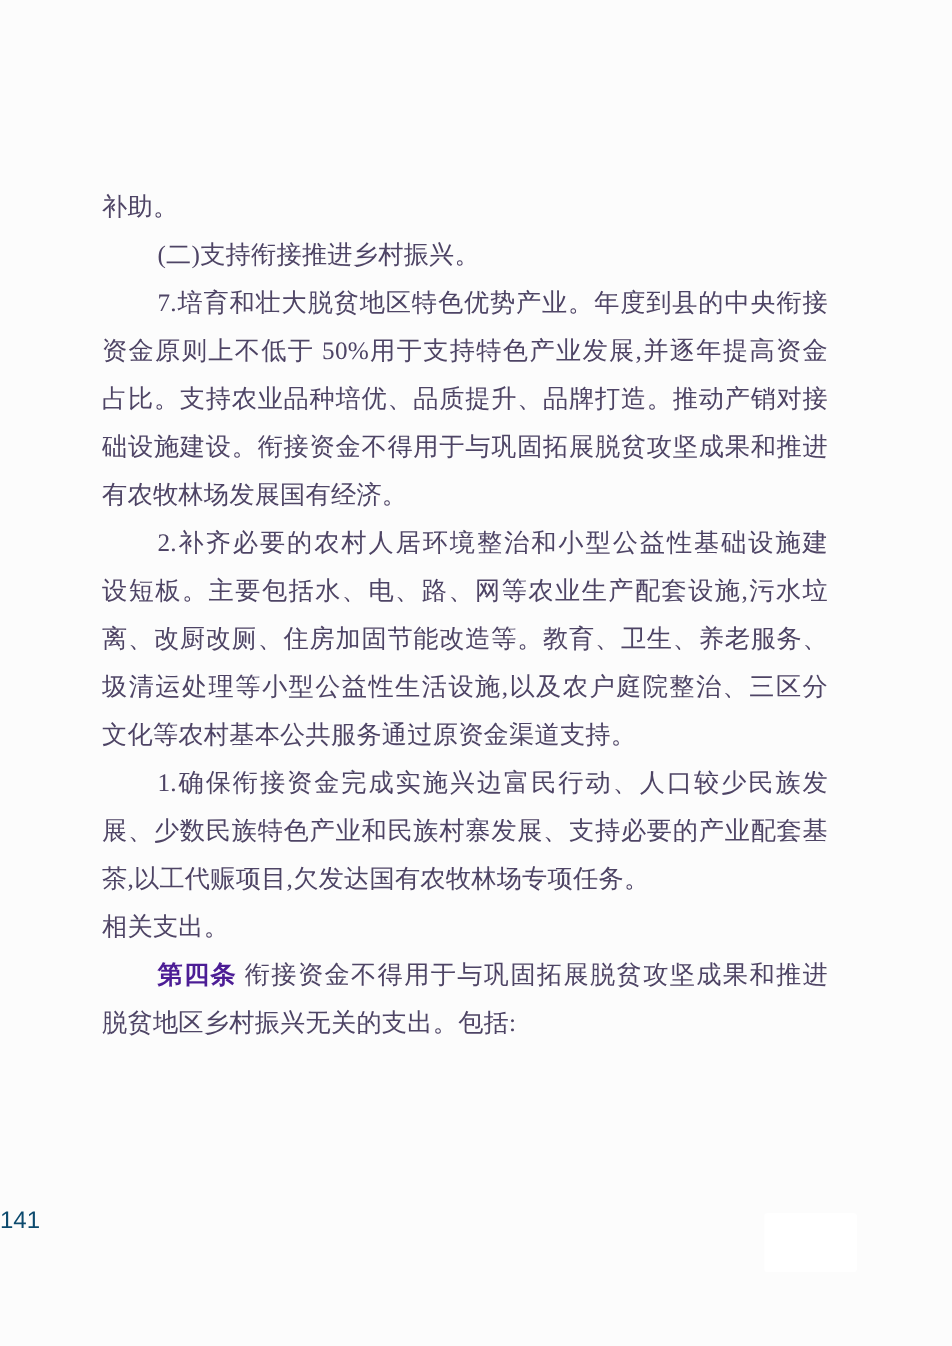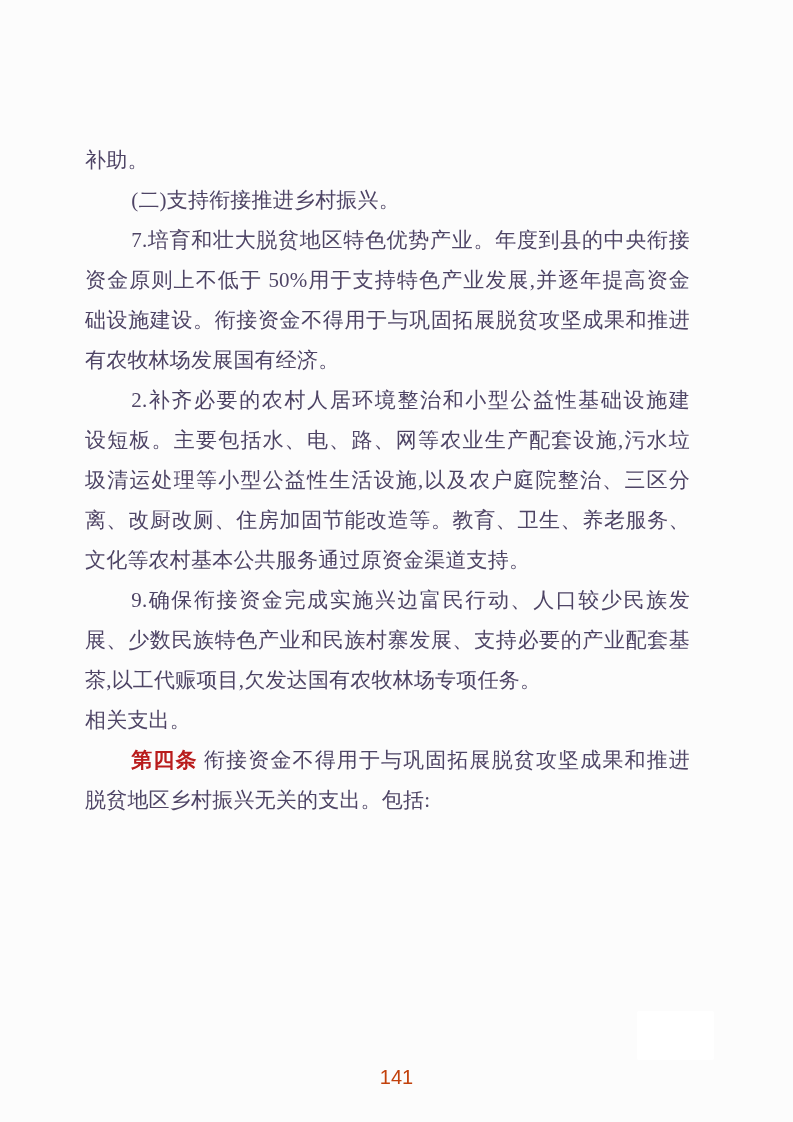--- a/index.html
+++ b/index.html
@@ -31,59 +31,60 @@
   }
   .line.justify {
     text-align: justify;
     text-align-last: justify;
   }
   .line.indent {
     text-indent: 2.2em;
   }
   .bold {
     font-weight: bold;
-    color: #b91c1c;
+    color: #4c1d95;
   }
   .artifact-box {
     position: absolute;
     left: 637px;
     top: 1011px;
     width: 77px;
     height: 49px;
     background: #ffffff;
     border-radius: 2px;
   }
   .page-number {
     position: absolute;
     left: 0;
-    top: 1066px;
+    top: 1006px;
     width: 100%;
-    text-align: center;
+    text-align: left;
     font-family: "Liberation Sans", sans-serif;
     font-size: 20px;
-    color: #c2410c;
+    color: #0c4a6e;
   }
 </style>
 </head>
 <body style="background: rgb(252, 252, 252);">
 
 <div class="page">
-  <div class="doc-body" style="color: rgb(78, 68, 101);">
+  <div class="doc-body" style="color: rgb(78, 68, 101); margin-top: 12px;">
       <div class="line">补助。</div>
       <div class="line indent">(二)支持衔接推进乡村振兴。</div>
       <div class="line indent justify">7.培育和壮大脱贫地区特色优势产业。年度到县的中央衔接</div>
       <div class="line justify">资金原则上不低于 50%用于支持特色产业发展,并逐年提高资金</div>
+      <div class="line justify">占比。支持农业品种培优、品质提升、品牌打造。推动产销对接</div>
       <div class="line justify">础设施建设。衔接资金不得用于与巩固拓展脱贫攻坚成果和推进</div>
       <div class="line">有农牧林场发展国有经济。</div>
       <div class="line indent justify">2.补齐必要的农村人居环境整治和小型公益性基础设施建</div>
       <div class="line justify">设短板。主要包括水、电、路、网等农业生产配套设施,污水垃</div>
+      <div class="line justify">离、改厨改厕、住房加固节能改造等。教育、卫生、养老服务、</div>
       <div class="line justify">圾清运处理等小型公益性生活设施,以及农户庭院整治、三区分</div>
-      <div class="line justify">离、改厨改厕、住房加固节能改造等。教育、卫生、养老服务、</div>
       <div class="line">文化等农村基本公共服务通过原资金渠道支持。</div>
-      <div class="line indent justify">9.确保衔接资金完成实施兴边富民行动、人口较少民族发</div>
+      <div class="line indent justify">1.确保衔接资金完成实施兴边富民行动、人口较少民族发</div>
       <div class="line justify">展、少数民族特色产业和民族村寨发展、支持必要的产业配套基</div>
       <div class="line">茶,以工代赈项目,欠发达国有农牧林场专项任务。</div>
       <div class="line">相关支出。</div>
       <div class="line indent justify"><span class="bold">第四条</span> 衔接资金不得用于与巩固拓展脱贫攻坚成果和推进</div>
       <div class="line">脱贫地区乡村振兴无关的支出。包括:</div>
     </div>
   <div class="artifact-box" style="background: rgb(255, 255, 255);"></div>
   <div class="page-number">141</div>
 </div>
 

